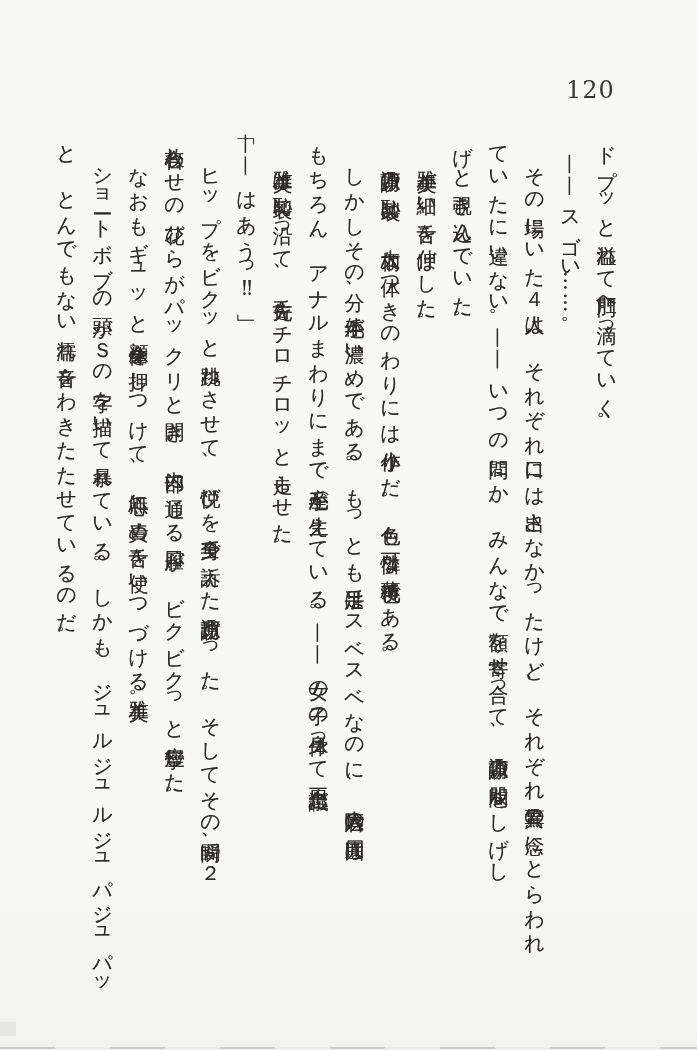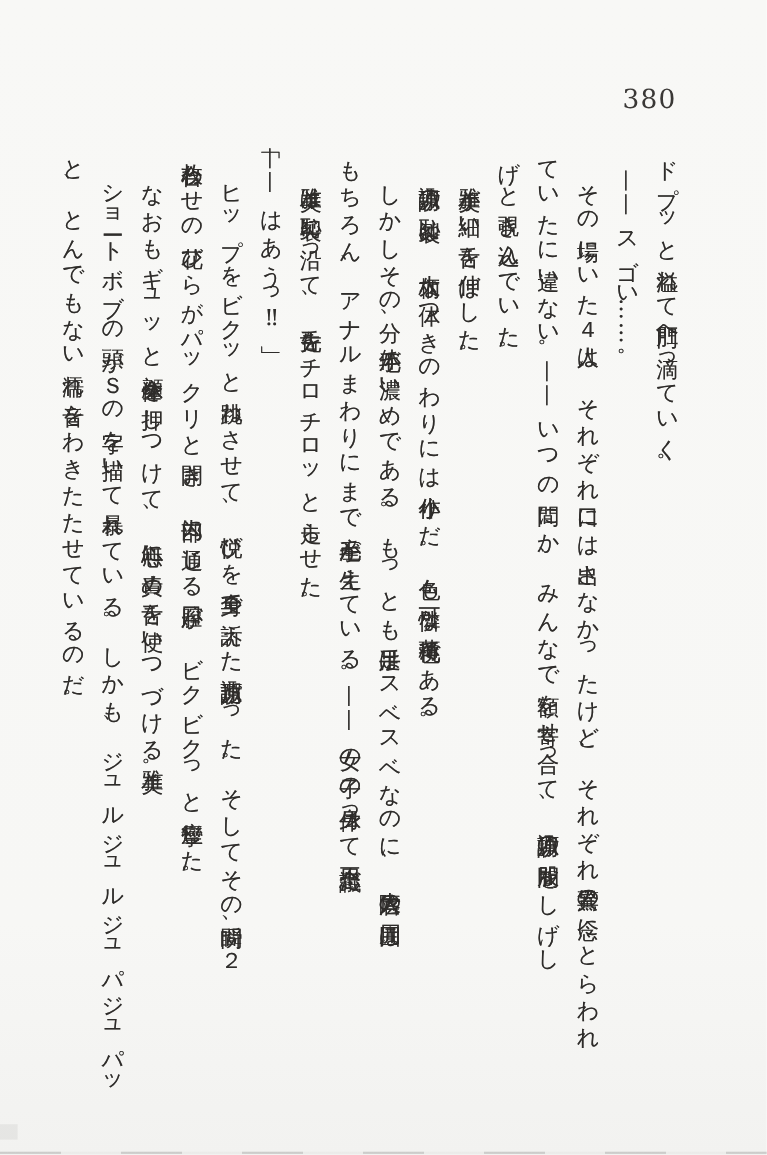--- a/index.html
+++ b/index.html
@@ -62,21 +62,21 @@
     width: 16px;
     height: 14px;
     background: rgba(120,120,120,0.10);
   }
 </style>
 </head>
 <body>
 
 <div class="page">
 
-  <div class="page-number">380</div>
+  <div class="page-number">120</div>
 
   <div class="text-block">
     <div class="col">ドプッと溢れて肛門へ滴っていく。</div>
     <div class="col indent">——スゴい……。</div>
     <div class="col indent">その場にいた４人は、それぞれ口には出さなかったけど、それぞれ驚異の念にとらわれ</div>
     <div class="col">ていたに違いない。——いつの間にか、みんなで額を寄せ合って、諏訪原の股間をしげし</div>
     <div class="col">げと覗き込んでいた。</div>
     <div class="col indent">雅美が細い舌を伸ばした。</div>
     <div class="col indent">諏訪原の恥裂は、大柄な体つきのわりには小作りだ。色も可憐な薄桃色である。</div>
     <div class="col indent">しかしその分、体毛が濃いめである。もっとも手足はスベスベなのに、大陰唇の周囲は</div>

